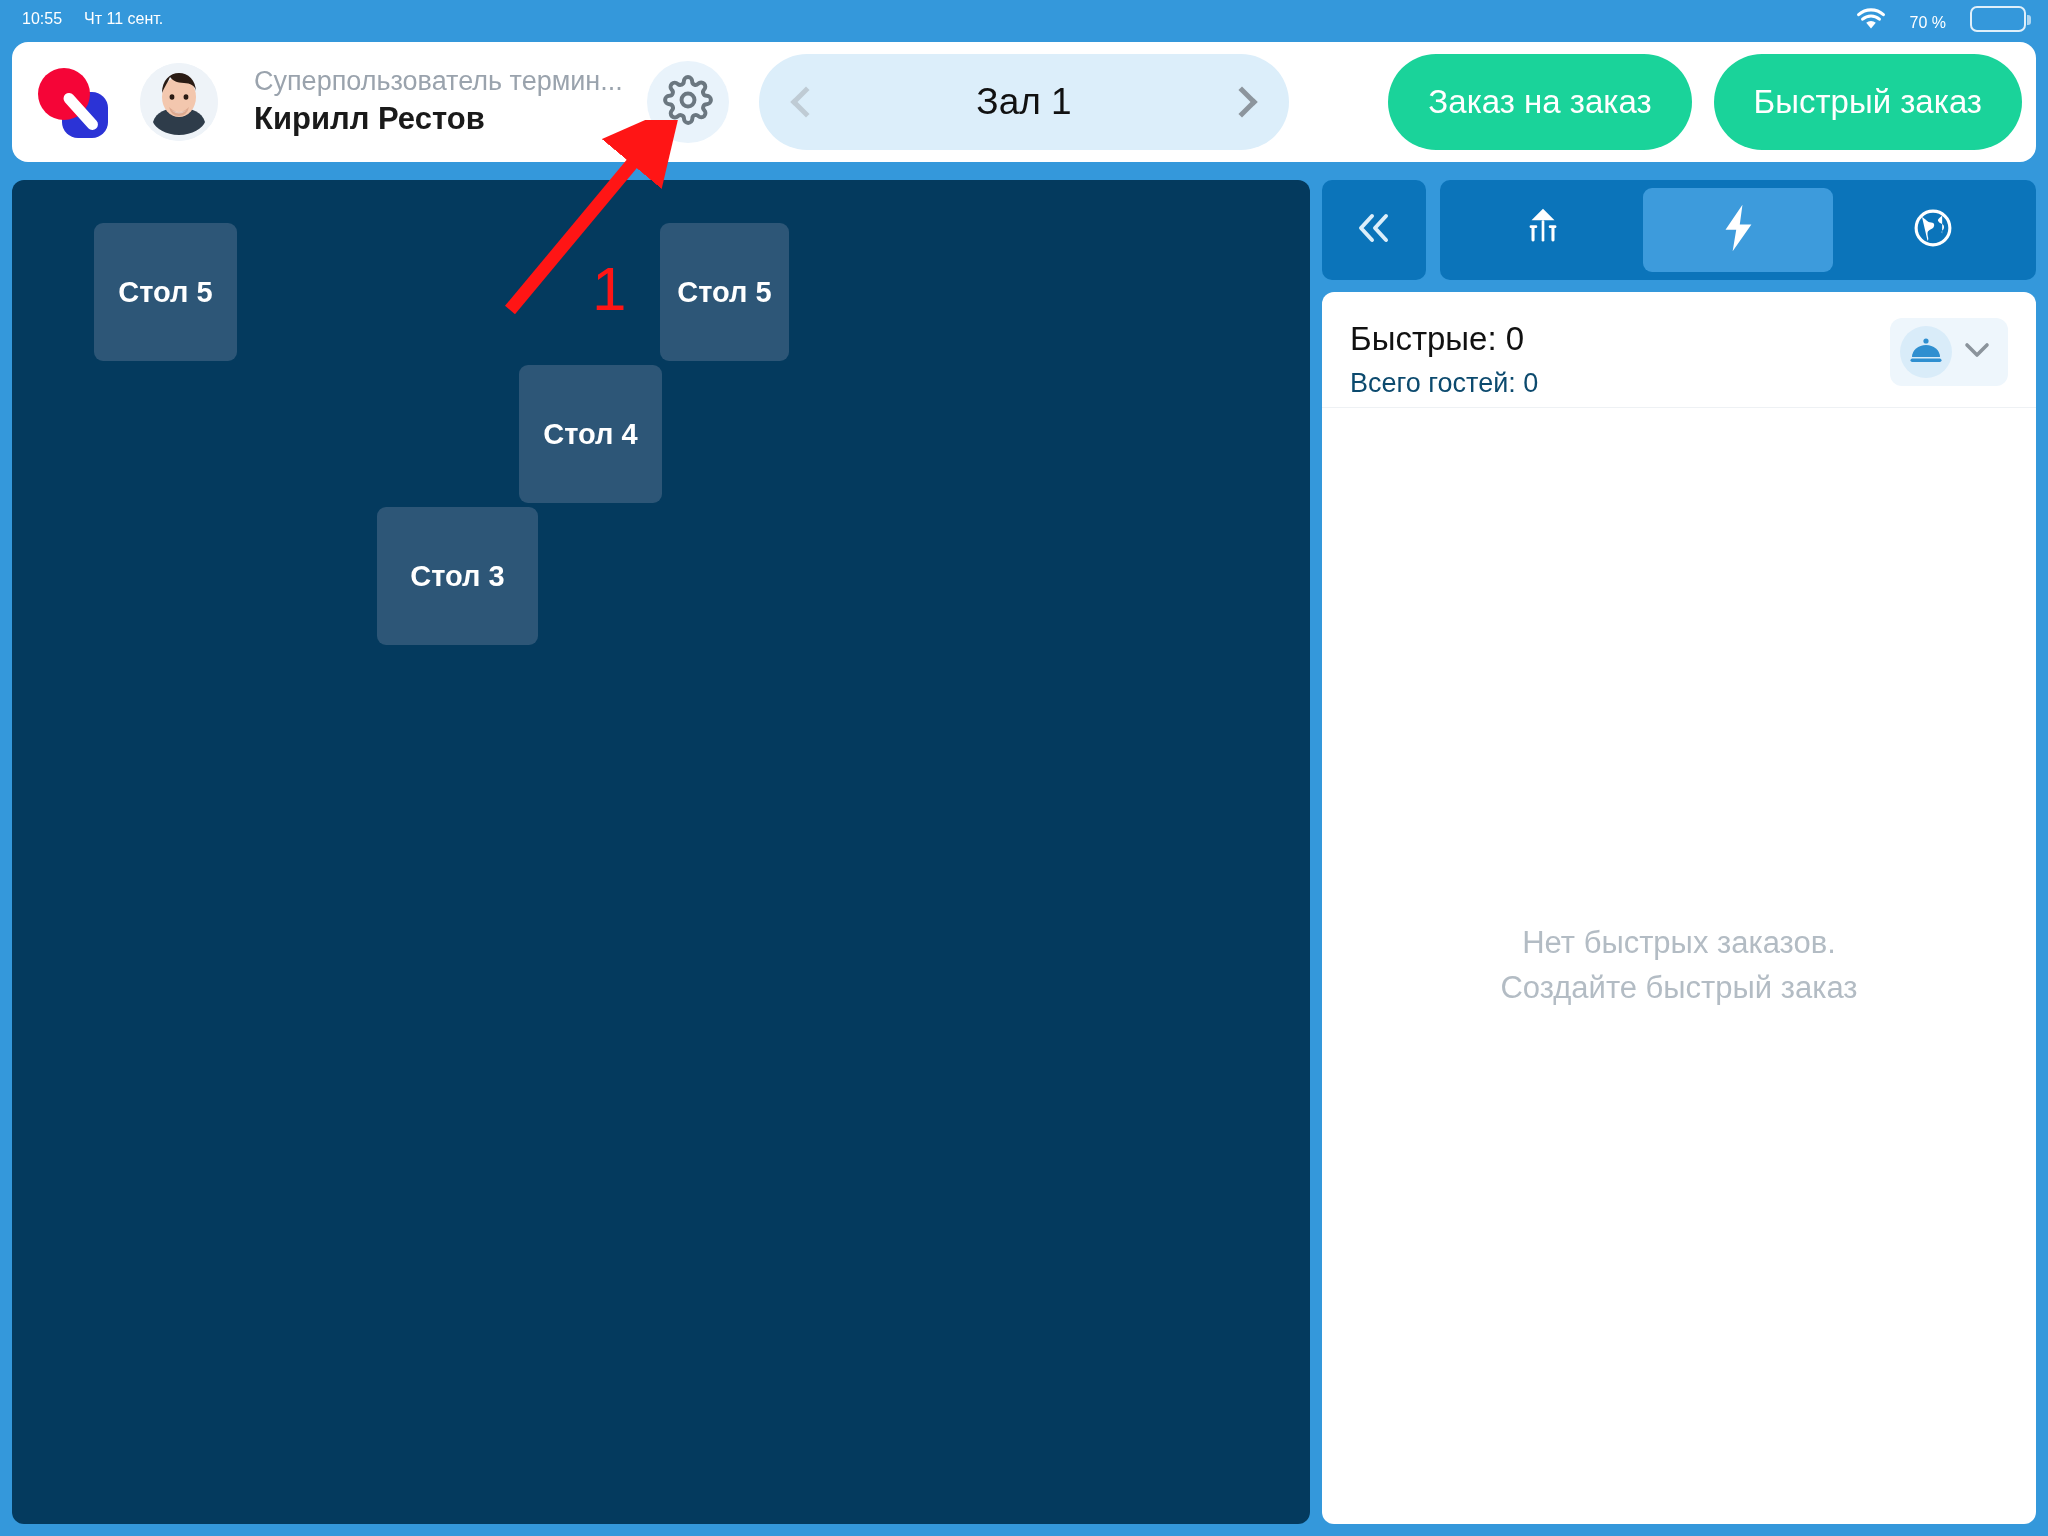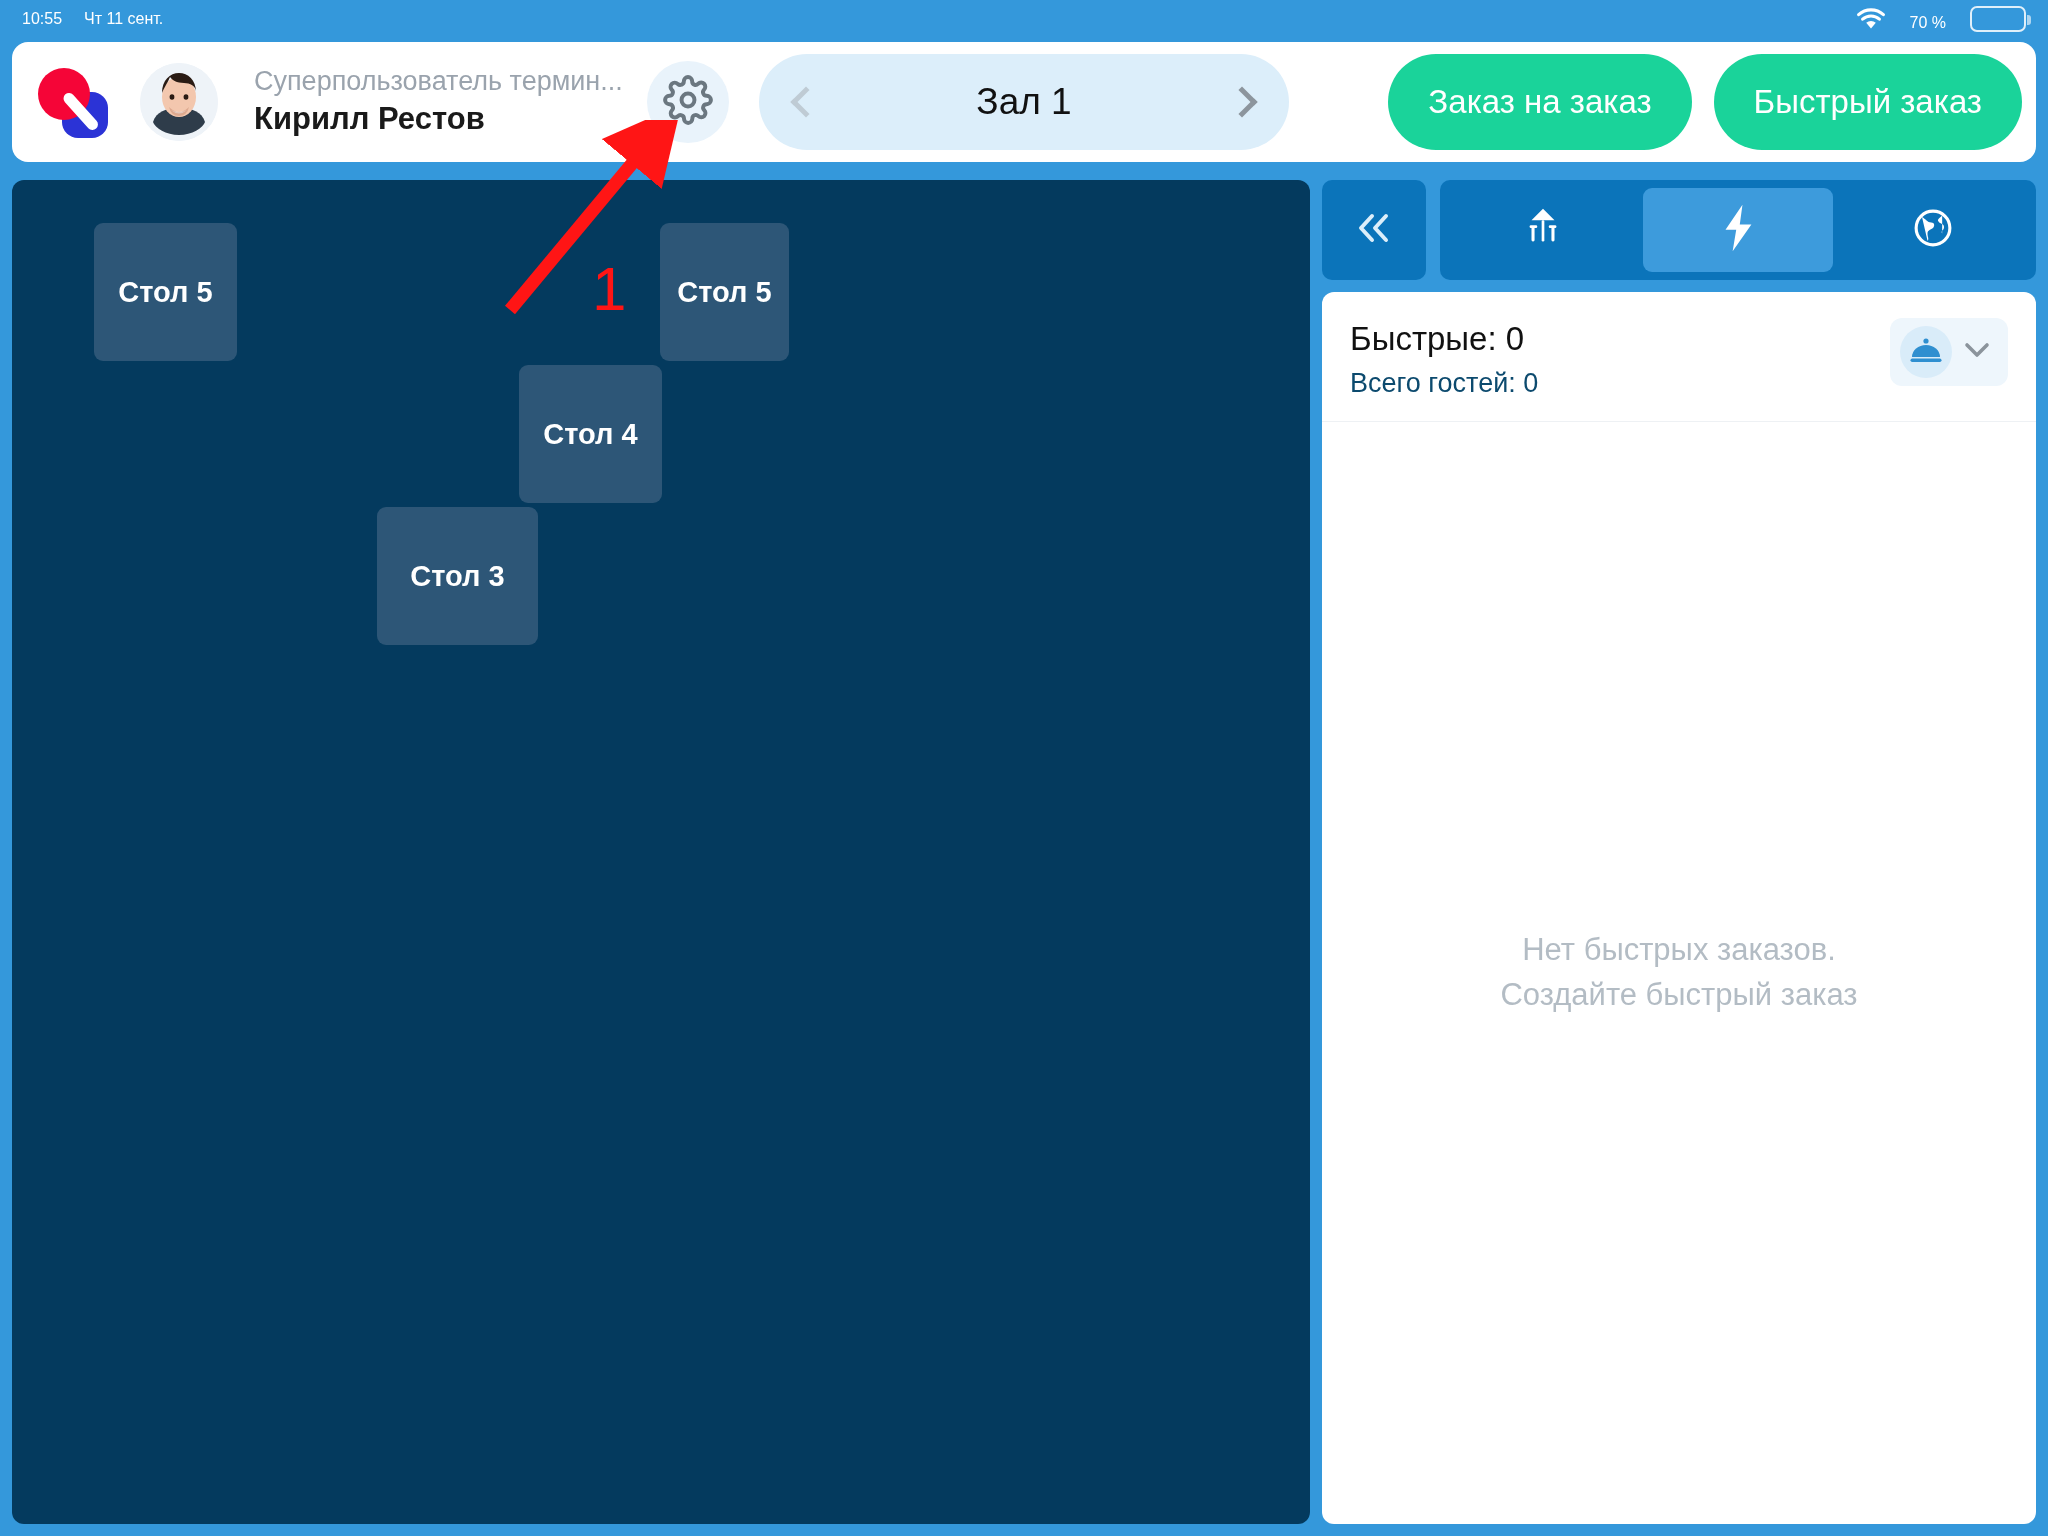--- a/index.html
+++ b/index.html
@@ -120,21 +120,21 @@
     flex:1; height:84px; border-radius:9px; display:flex;
     align-items:center; justify-content:center;
   }
   .tb-item.active{ background:#3d9bdc; }
 
   .rp-card{
     margin-top:12px; height:1232px; background:#ffffff; border-radius:12px;
     display:flex; flex-direction:column; overflow:hidden;
   }
   .rp-head{
-    display:flex; align-items:flex-start; padding:26px 28px 22px 28px;
+    display:flex; align-items:flex-start; padding:26px 28px 8px 28px;
     border-bottom:1px solid #eef1f4;
   }
   .rp-head-txt{ flex:1; }
   .rp-title{ font-size:33px; color:#111; font-weight:400; line-height:1.3; }
   .rp-sub{ font-size:27px; color:#0c4a6e; margin-top:7px; }
   .rp-head-btn{
     display:flex; align-items:center; gap:10px; background:#eef6fc;
     border-radius:12px; padding:10px 16px 10px 10px; height:68px;
   }
   .cloche-wrap{

